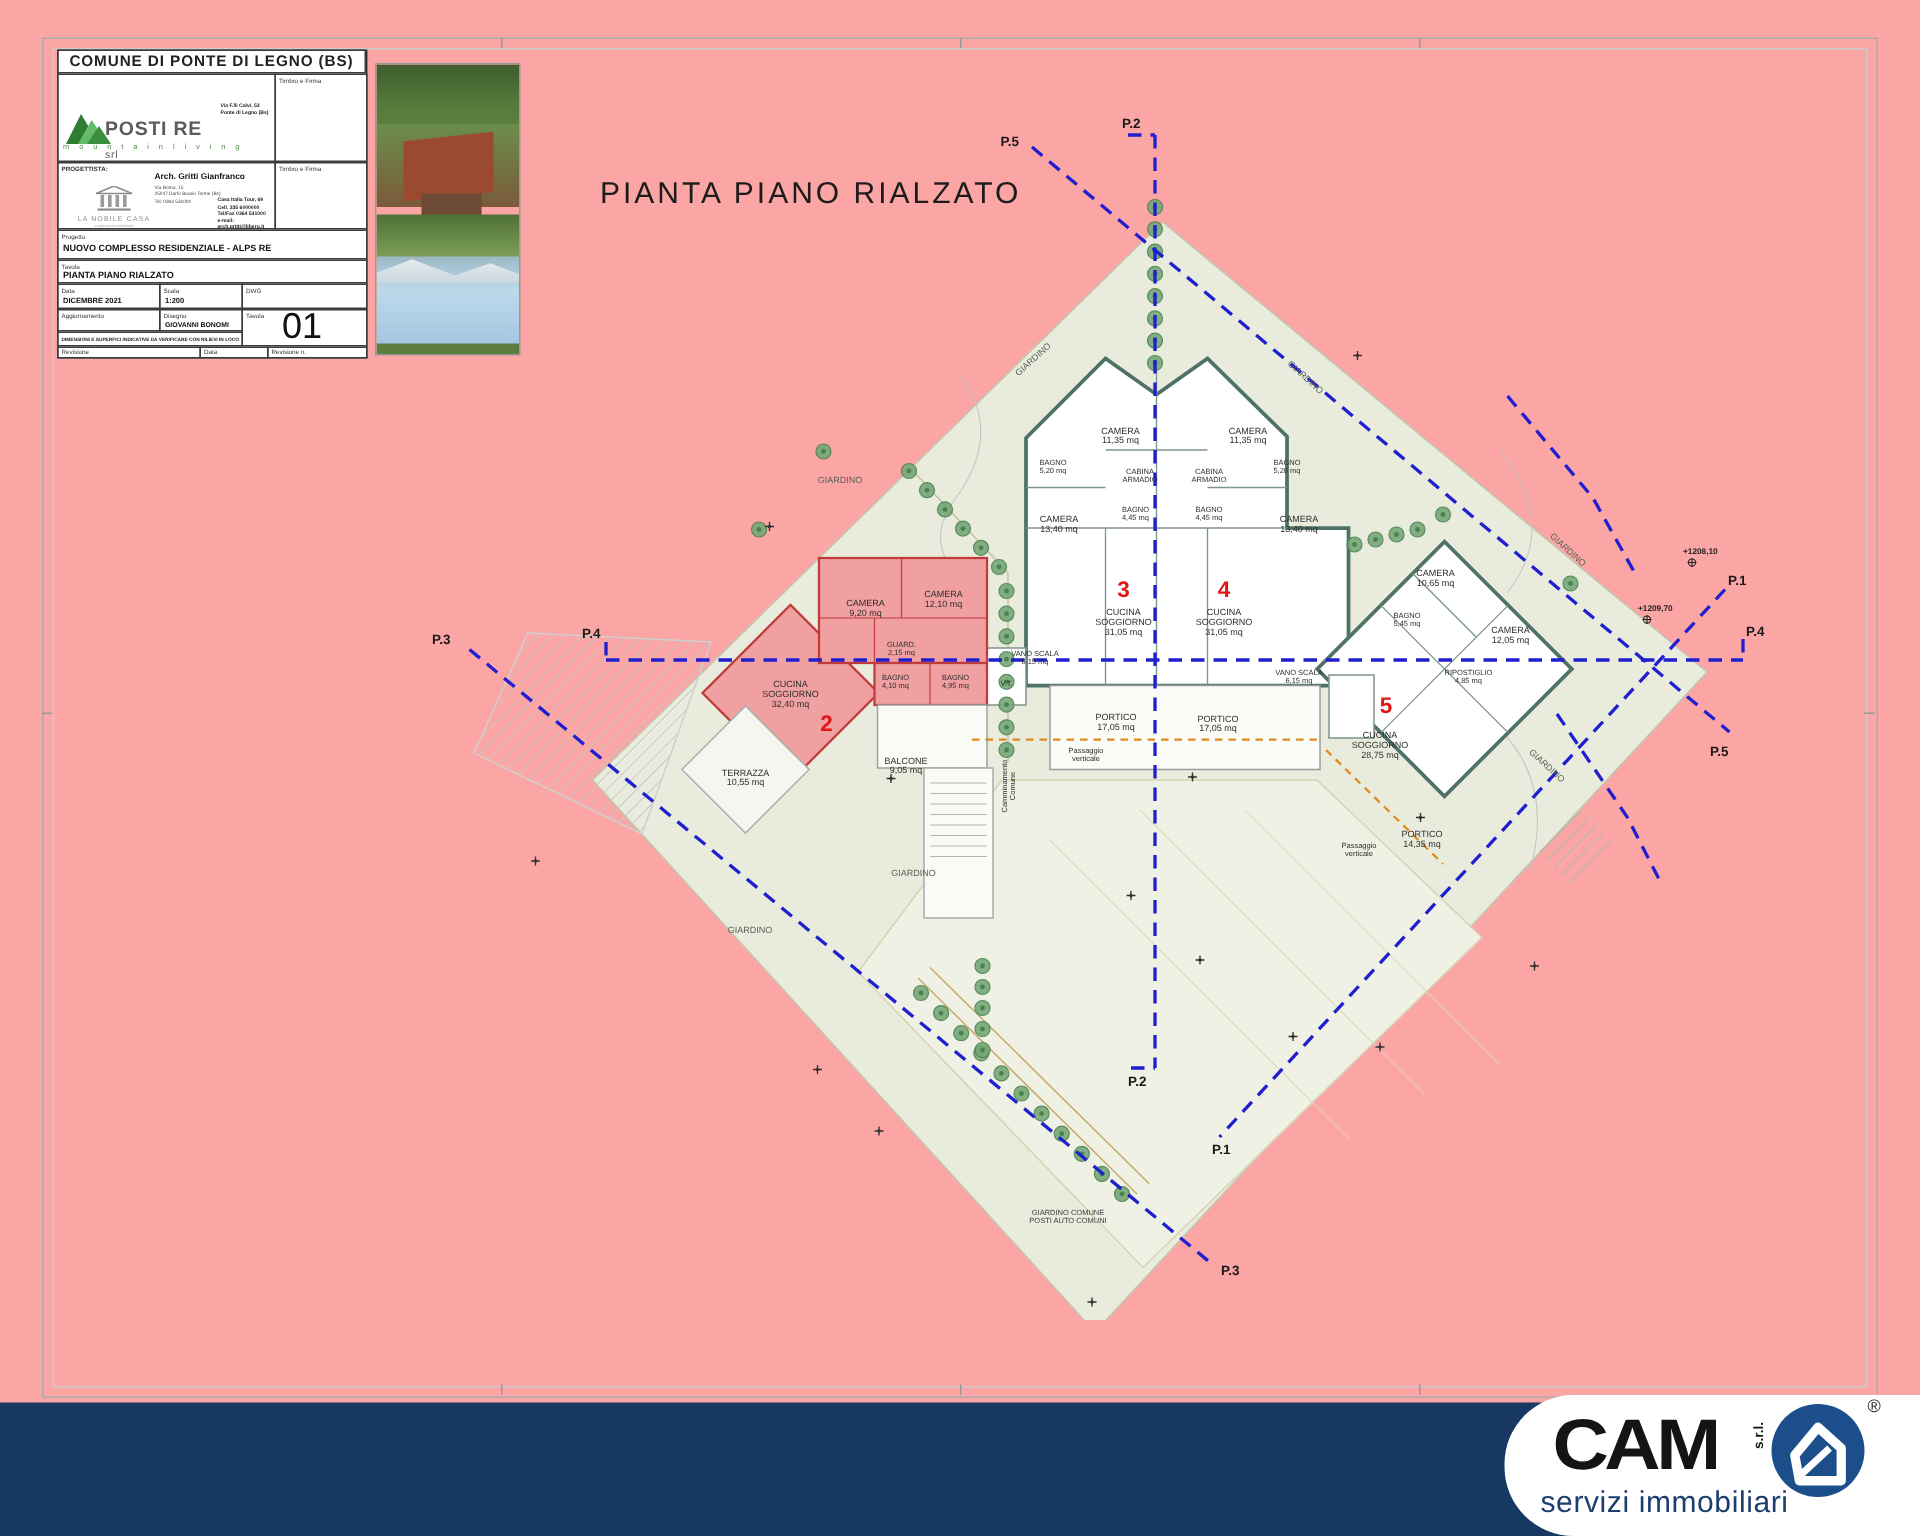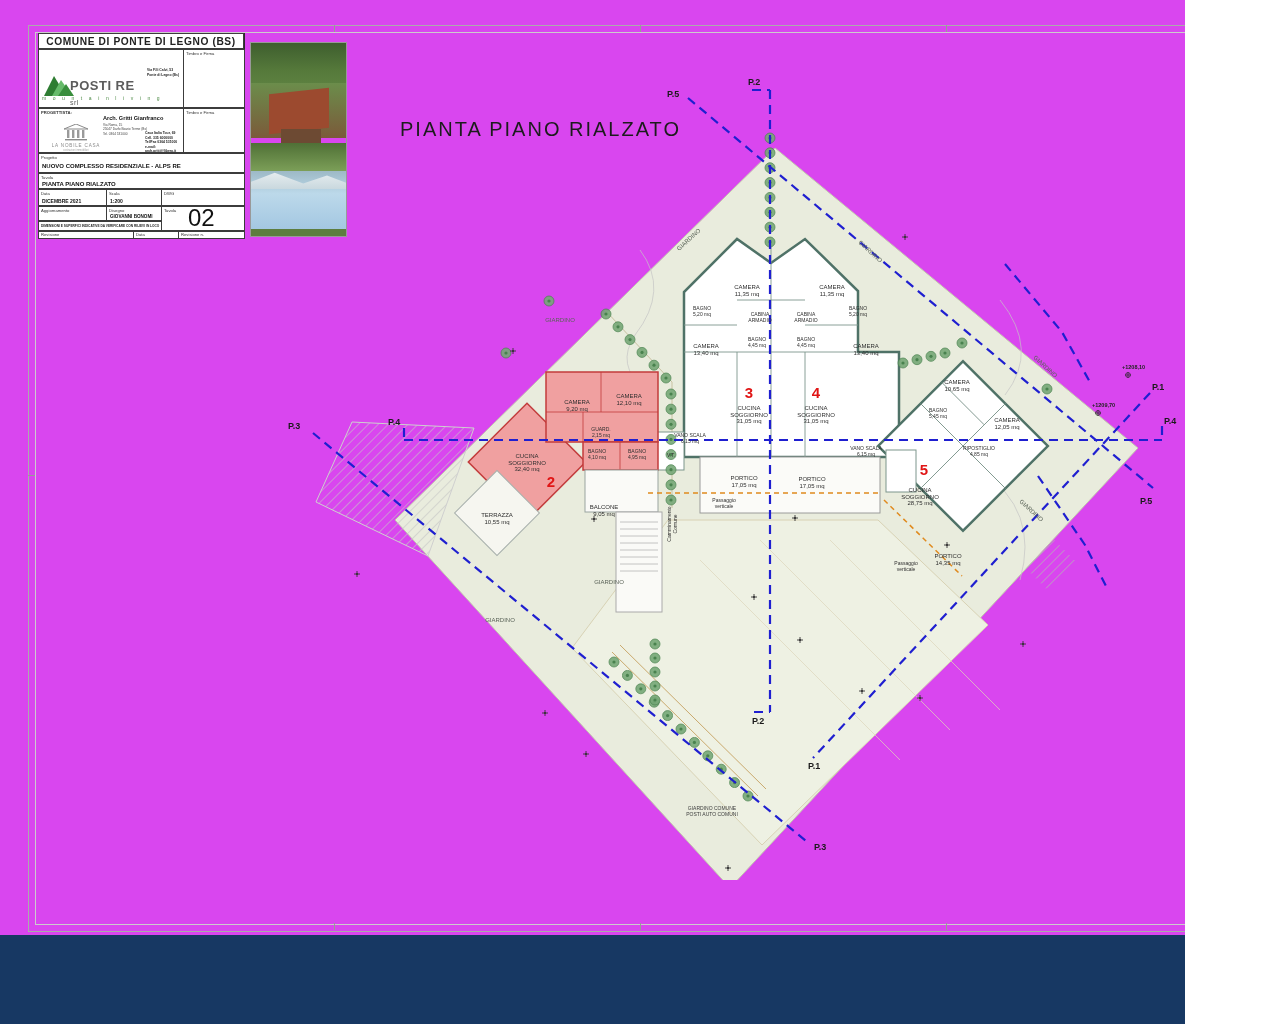--- a/index.html
+++ b/index.html
@@ -1,16 +1,16 @@
 <!DOCTYPE html>
 <html><head>
 <meta charset="utf-8">
 <style>
   html,body{margin:0;padding:0;background:#ffffff;font-family:"Liberation Sans",sans-serif;}
-  #page{position:relative;width:1185px;height:1024px;overflow:hidden;background:#d946ef;}
+  #page{position:relative;width:1280px;height:1024px;overflow:hidden;background:#fca5a5;}
 
   
   .frame-outer{position:absolute;left:28px;top:25px;width:1222px;height:905px;border:1.5px solid #ababab;}
   .frame-inner{position:absolute;left:35px;top:32px;width:1208px;height:891px;border:1px solid #cccccc;}
   .tick{position:absolute;background:#999;}
 
   
   #titleblock{position:absolute;left:38px;top:33px;width:205px;height:204px;border:1.5px solid #2b2b2b;background:#fff;font-size:5px;color:#222;}
   #titleblock .cell{position:absolute;border:0.8px solid #3c3c3c;box-sizing:border-box;overflow:hidden;}
   #titleblock .lab{position:absolute;left:2px;top:1px;font-size:4.2px;color:#333;}
@@ -144,21 +144,21 @@
 
     <div class="cell" style="left:-1px;top:172px;width:69px;height:15px;">
       <span class="lab">Aggiornamento</span>
     </div>
     <div class="cell" style="left:67px;top:172px;width:56px;height:15px;">
       <span class="lab">Disegno</span>
       <span class="tb-val" style="left:3px;top:7px;font-size:4.6px;">GIOVANNI BONOMI</span>
     </div>
     <div class="cell" style="left:122px;top:172px;width:84px;height:25px;">
       <span class="lab">Tavola</span>
-      <span style="position:absolute;left:26px;top:-3px;font-size:24px;color:#111;">02</span>
+      <span style="position:absolute;left:26px;top:-3px;font-size:24px;color:#111;">01</span>
     </div>
 
     <div class="cell" style="left:-1px;top:187px;width:124px;height:10px;">
       <span style="position:absolute;left:2px;top:2px;font-size:3.2px;font-weight:bold;color:#222;">DIMENSIONI E SUPERFICI INDICATIVE DA VERIFICARE CON RILIEVI IN LOCO</span>
     </div>
 
     <div class="cell" style="left:-1px;top:197px;width:96px;height:8px;">
       <span class="lab" style="top:0;">Revisione</span>
     </div>
     <div class="cell" style="left:94px;top:197px;width:46px;height:8px;">
@@ -423,14 +423,26 @@
       <circle cx="920" cy="698" r="1.1" fill="#333"></circle>
       <path d="M751,597 H757 M754,594 V600" stroke="#333" stroke-width="0.9"></path>
       <circle cx="754" cy="597" r="1.1" fill="#333"></circle>
       <path d="M797,640 H803 M800,637 V643" stroke="#333" stroke-width="0.9"></path>
       <circle cx="800" cy="640" r="1.1" fill="#333"></circle>
     </svg>
 
   <div id="footer-bar">
     
   </div>
+  <div id="cam-panel">
+    <span id="cam-name">CAM</span>
+    <span id="cam-srl">s.r.l.</span>
+    <div id="cam-circle">
+      <svg width="62" height="62" viewBox="0 0 40 40">
+        <polygon points="10,22 20,10 30,19 30,33 12,33" fill="none" stroke="#ffffff" stroke-width="4" stroke-linejoin="round"></polygon>
+        <path d="M12,31 L25,19" stroke="#ffffff" stroke-width="3"></path>
+      </svg>
+    </div>
+    <span id="cam-reg">®</span>
+    <span id="cam-tagline">servizi immobiliari</span>
+  </div>
 
 </div>
 
 </body></html>

